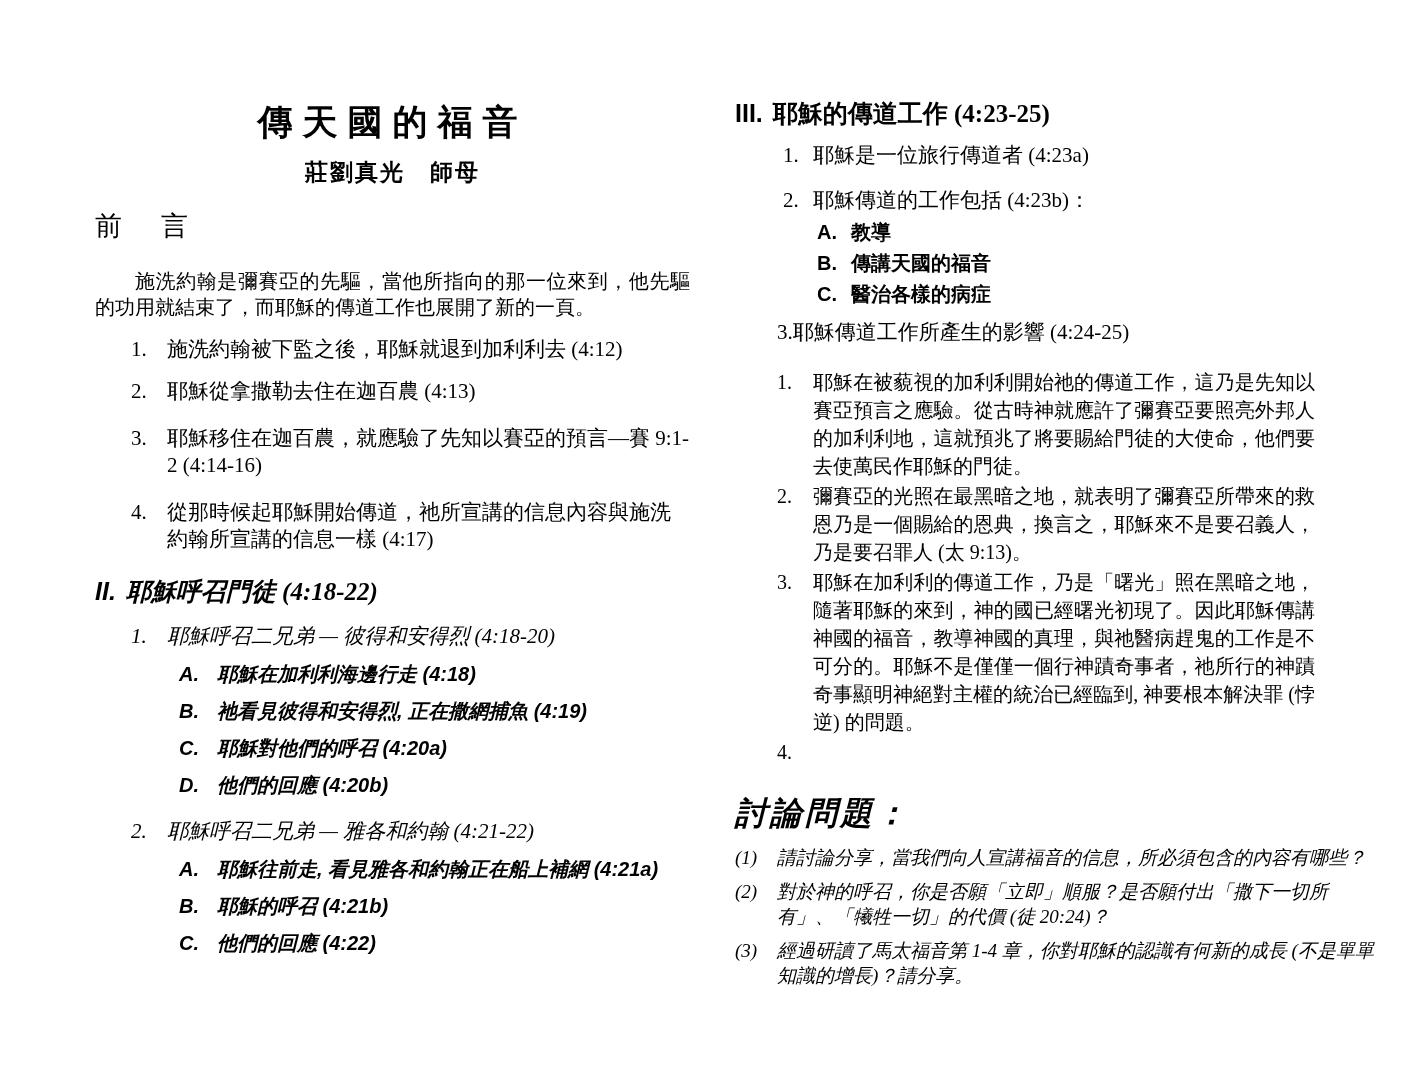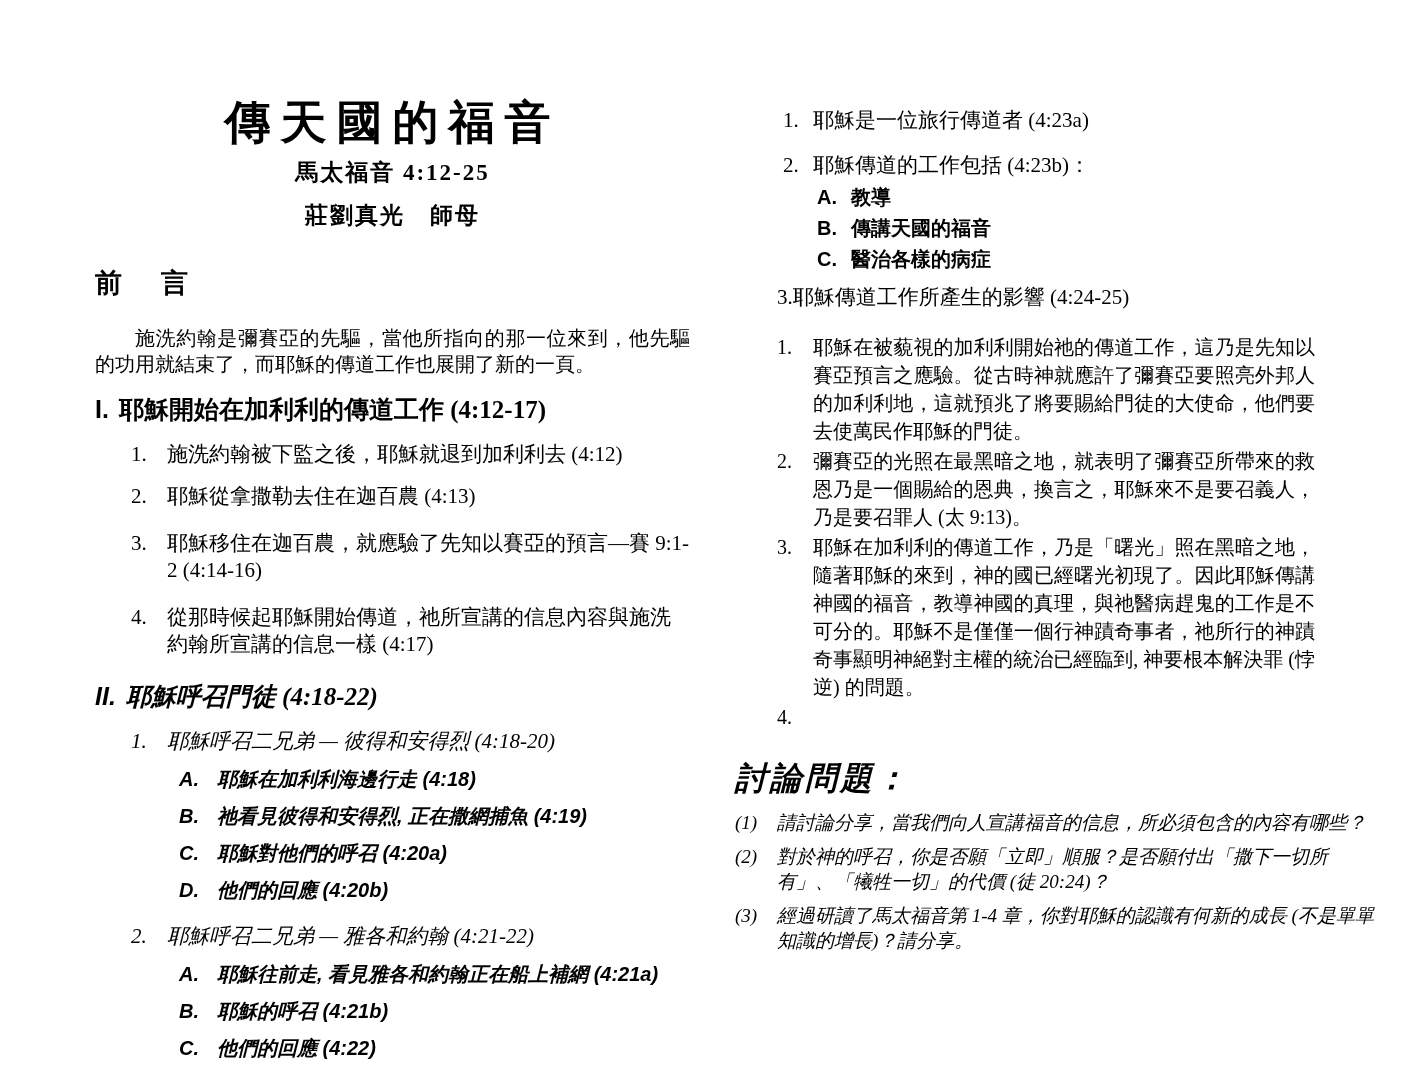--- a/index.html
+++ b/index.html
@@ -12,36 +12,36 @@
   .page { position: relative; width: 1408px; height: 1088px; background: #fff; }
 
   .col { position: absolute; top: 95px; }
   .col.left  { left: 95px;  width: 595px; }
   .col.right { left: 735px; width: 640px; }
 
   
   .doc-title {
     margin: 6px 0 0 0;
     text-align: center;
-    font-size: 46px; font-weight: bold;
+    font-size: 35px; font-weight: bold;
     letter-spacing: 10px;
     line-height: 44px;
   }
   .doc-sub {
     text-align: center;
     font-size: 23px; font-weight: bold;
     margin-top: 12px;
     letter-spacing: 2px;
   }
 
   
   .preface-head {
-    font-size: 27px; font-weight: bold;
+    font-size: 27px; font-weight: normal;
     letter-spacing: 6px;
-    margin-top: 34px;
+    margin-top: 20px;
   }
   .preface-body {
     margin: 24px 0 0 0;
     font-size: 20px; line-height: 26px;
     text-indent: 2em;
     text-align: justify;
   }
 
   
   .sec-head { font-size: 25px; font-weight: bold; line-height: 32px; }
@@ -106,30 +106,26 @@
   .q .lbl { width: 42px; flex: none; }
 </style>
 </head>
 <body>
 
 <div class="page">
 
   <div class="col left">
 
     <h1 class="doc-title">傳天國的福音</h1>
-    <div class="doc-sub">馬太福音 4:12-25</div>
     <div class="doc-sub">莊劉真光　師母</div>
 
     <div class="preface-head">前　言</div>
     <p class="preface-body">施洗約翰是彌賽亞的先驅，當他所指向的那一位來到，他先驅的功用就結束了，而耶穌的傳道工作也展開了新的一頁。</p>
 
     <section class="sec1">
-      <div class="sec-head">
-        <span class="rn">I.</span><span>耶穌開始在加利利的傳道工作 (4:12-17)</span>
-      </div>
       <div class="item">
         <span class="lbl">1.</span>
         <span class="txt">施洗約翰被下監之後，耶穌就退到加利利去 (4:12)</span>
       </div>
       <div class="item">
         <span class="lbl">2.</span>
         <span class="txt">耶穌從拿撒勒去住在迦百農 (4:13)</span>
       </div>
       <div class="item gap-big">
         <span class="lbl">3.</span>
@@ -180,20 +176,23 @@
       <div class="subitem">
         <span class="lbl">C.</span>
         <span class="txt">他們的回應 (4:22)</span>
       </div>
     </section>
   </div>
 
   <div class="col right">
 
     <section class="sec3">
+      <div class="sec-head">
+        <span class="rn">III.</span><span>耶穌的傳道工作 (4:23-25)</span>
+      </div>
       <div class="item">
         <span class="lbl">1.</span>
         <span class="txt">耶穌是一位旅行傳道者 (4:23a)</span>
       </div>
       <div class="item" style="margin-top:18px">
         <span class="lbl">2.</span>
         <span class="txt">耶穌傳道的工作包括 (4:23b)：</span>
       </div>
       <div class="subitem">
         <span class="lbl">A.</span>

